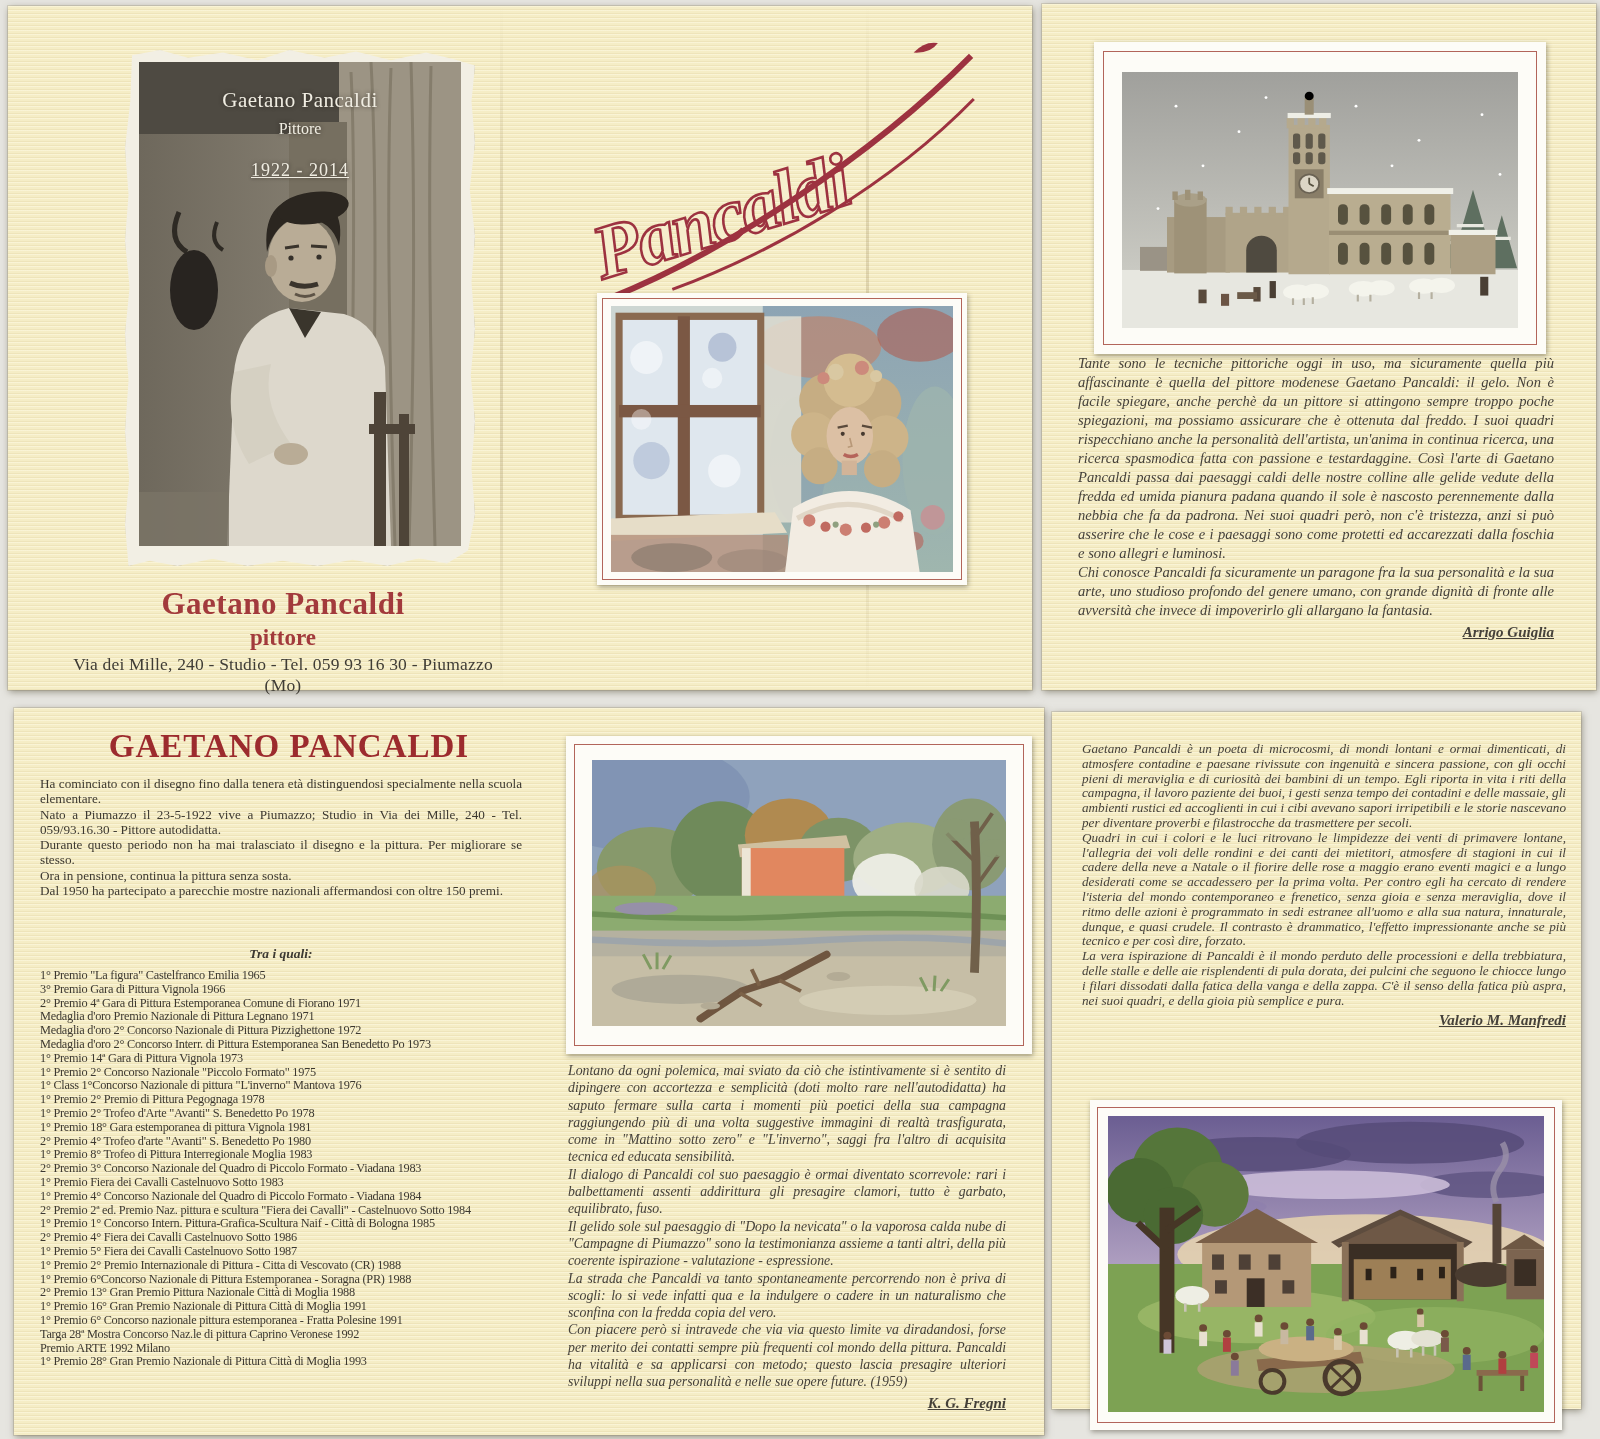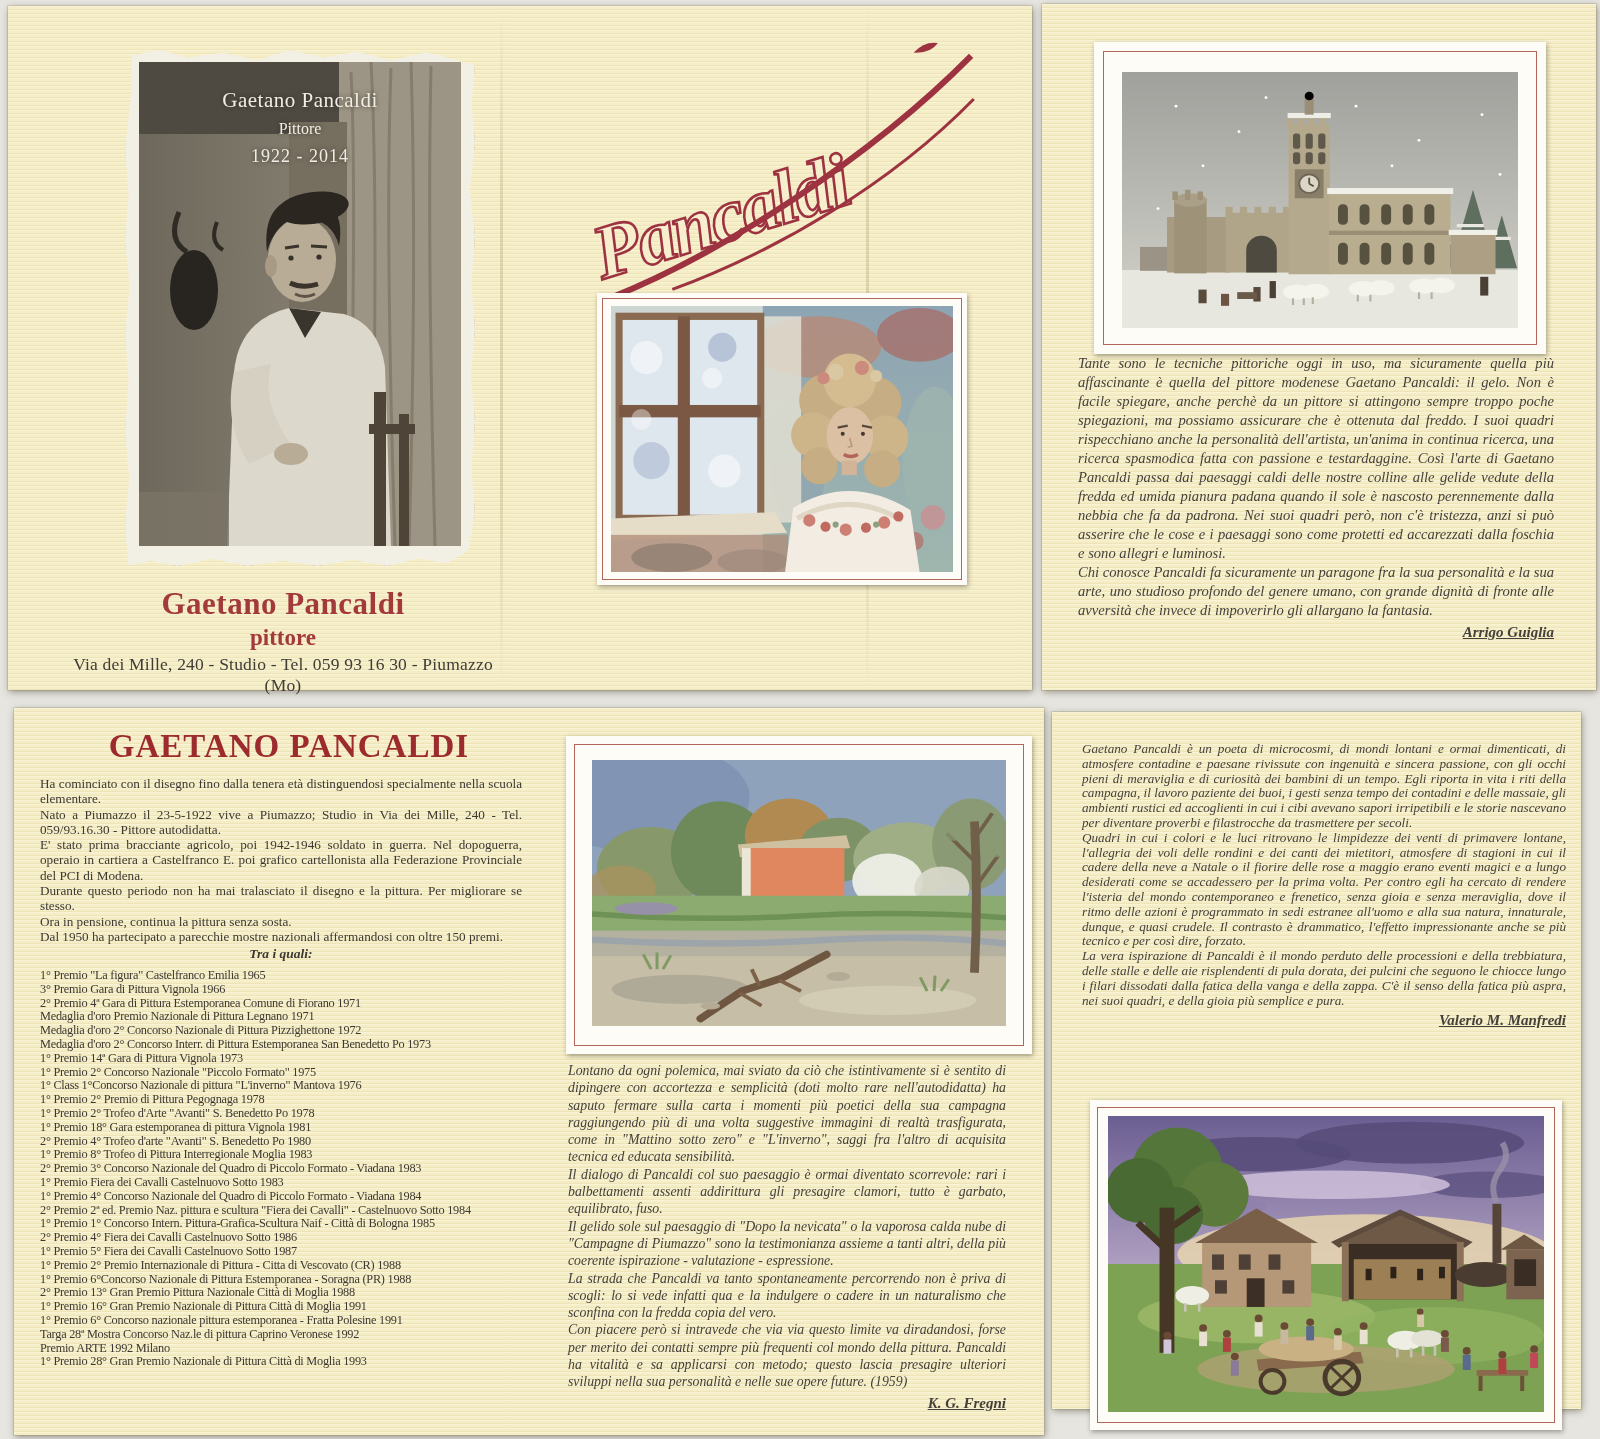--- a/index.html
+++ b/index.html
@@ -17,21 +17,21 @@
 
   
   .photo-frame{position:absolute;left:117px;top:44px;width:350px;height:516px;background:#f2efe4;
        box-shadow:2px 3px 8px rgba(70,60,40,.5);
        clip-path:polygon(2% 1%,10% 0%,18% 1.5%,28% .5%,38% 2%,47% 0%,57% 1.5%,66% .3%,76% 2%,86% .5%,94% 1.8%,100% 3%,99% 10%,100% 18%,98.5% 27%,100% 36%,99% 45%,100% 54%,98.8% 63%,100% 72%,99% 81%,100% 90%,98% 97%,92% 99.5%,84% 98.5%,75% 100%,65% 98.8%,55% 100%,45% 99%,35% 100%,25% 98.6%,15% 100%,7% 99%,1% 100%,0% 92%,1.2% 83%,0% 74%,1% 64%,0% 55%,1.3% 46%,0% 37%,1% 28%,0% 19%,1.5% 10%);}
   .photo-img{position:absolute;left:14px;top:12px;width:322px;height:484px;}
   .photo-caption{position:absolute;top:38px;left:0;right:0;text-align:center;color:#f0ede2;
        text-shadow:0 0 4px rgba(35,30,25,.7);}
   .pc-name{font-size:21px;letter-spacing:.5px;}
   .pc-role{font-size:16px;margin-top:7px;}
-  .pc-years{font-size:18px;margin-top:8px;letter-spacing:1px;}
+  .pc-years{font-size:18px;margin-top:22px;letter-spacing:1px;text-decoration:underline;}
 
   .front-id{position:absolute;left:50px;top:580px;width:450px;text-align:center;}
   .front-name{font-size:31px;font-weight:bold;color:#a23a3c;letter-spacing:.5px;}
   .front-role{font-size:23px;font-weight:bold;color:#a23a3c;margin-top:3px;}
   .front-contact{font-size:17.5px;color:#3f3c35;margin-top:3px;letter-spacing:.2px;}
 
   .sig-logo{position:absolute;left:547px;top:60px;width:460px;height:240px;}
   .sig-logo svg{overflow:visible;}
   .sig-text{font-family:"Liberation Serif", serif;font-style:italic;font-weight:bold;
        font-size:76px;fill:#f6eecd;stroke:#9d3240;stroke-width:2.6px;letter-spacing:-2px;}
@@ -295,21 +295,20 @@
         </div>
       <div class="author">Arrigo Guiglia</div>
     </div>
   </section>
 
   <section class="panel panel-bl">
     <h2 class="bio-title">GAETANO PANCALDI</h2>
     <div class="bio-text">
         <div class="bpara">Ha cominciato con il disegno fino dalla tenera età distinguendosi specialmente nella scuola elementare.</div>
         <div class="bpara">Nato a Piumazzo il 23-5-1922 vive a Piumazzo; Studio in Via dei Mille, 240 - Tel. 059/93.16.30 - Pittore autodidatta.</div>
-        <div class="bpara">E' stato prima bracciante agricolo, poi 1942-1946 soldato in guerra. Nel dopoguerra, operaio in cartiera a Castelfranco E. poi grafico cartellonista alla Federazione Provinciale del PCI di Modena.</div>
         <div class="bpara">Durante questo periodo non ha mai tralasciato il disegno e la pittura. Per migliorare se stesso.</div>
         <div class="bpara">Ora in pensione, continua la pittura senza sosta.</div>
         <div class="bpara">Dal 1950 ha partecipato a parecchie mostre nazionali affermandosi con oltre 150 premi.</div>
       </div>
     <div class="awards-intro">Tra i quali:</div>
     <div class="awards">
         <div class="award">1° Premio "La figura" Castelfranco Emilia 1965</div>
         <div class="award">3° Premio Gara di Pittura Vignola 1966</div>
         <div class="award">2° Premio 4ª Gara di Pittura Estemporanea Comune di Fiorano 1971</div>
         <div class="award">Medaglia d'oro Premio Nazionale di Pittura Legnano 1971</div>

